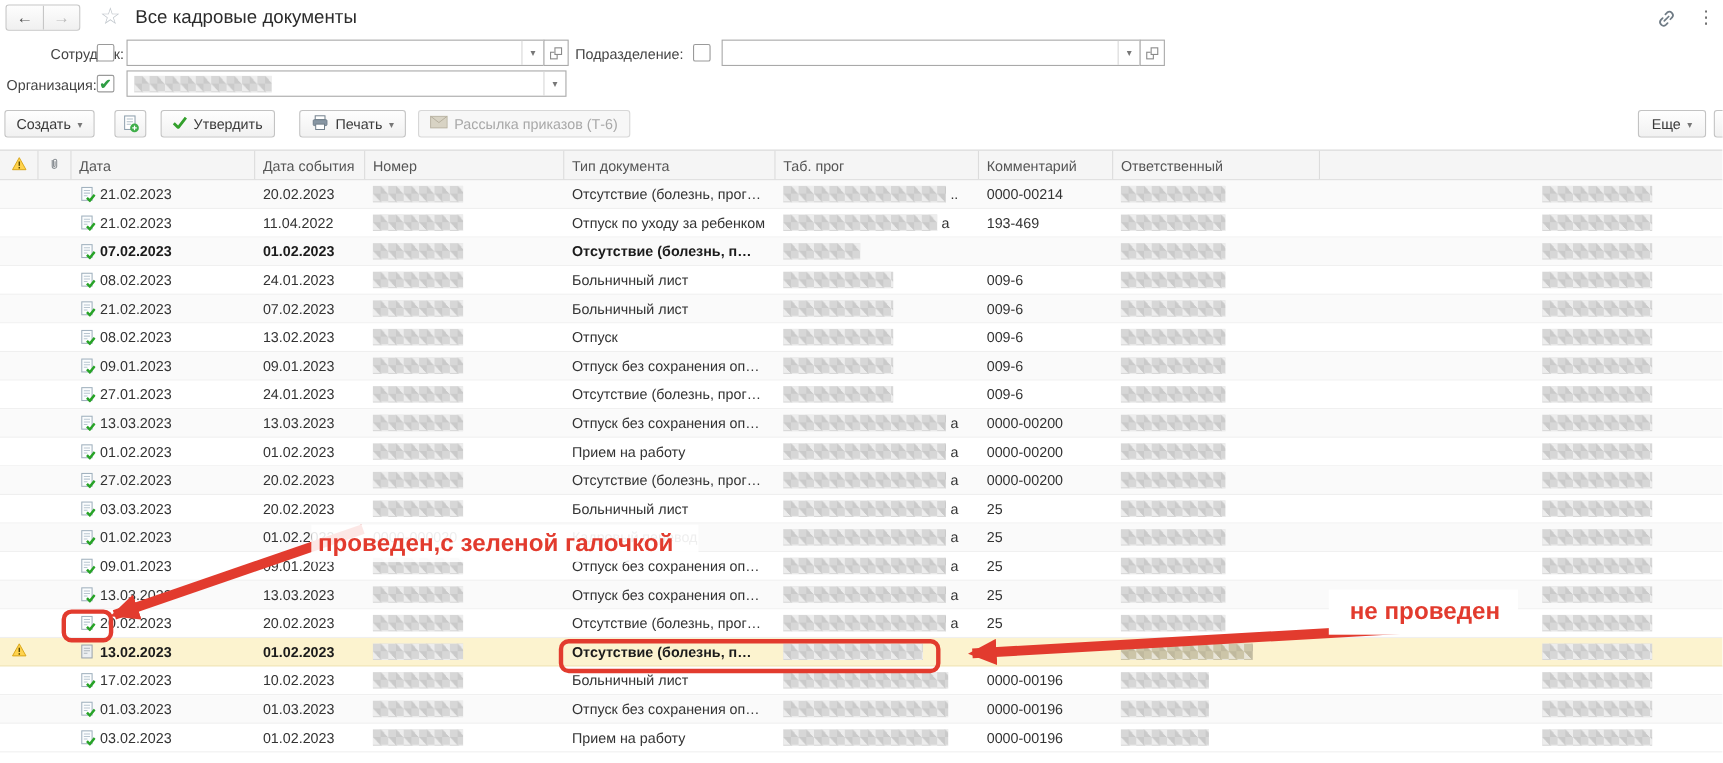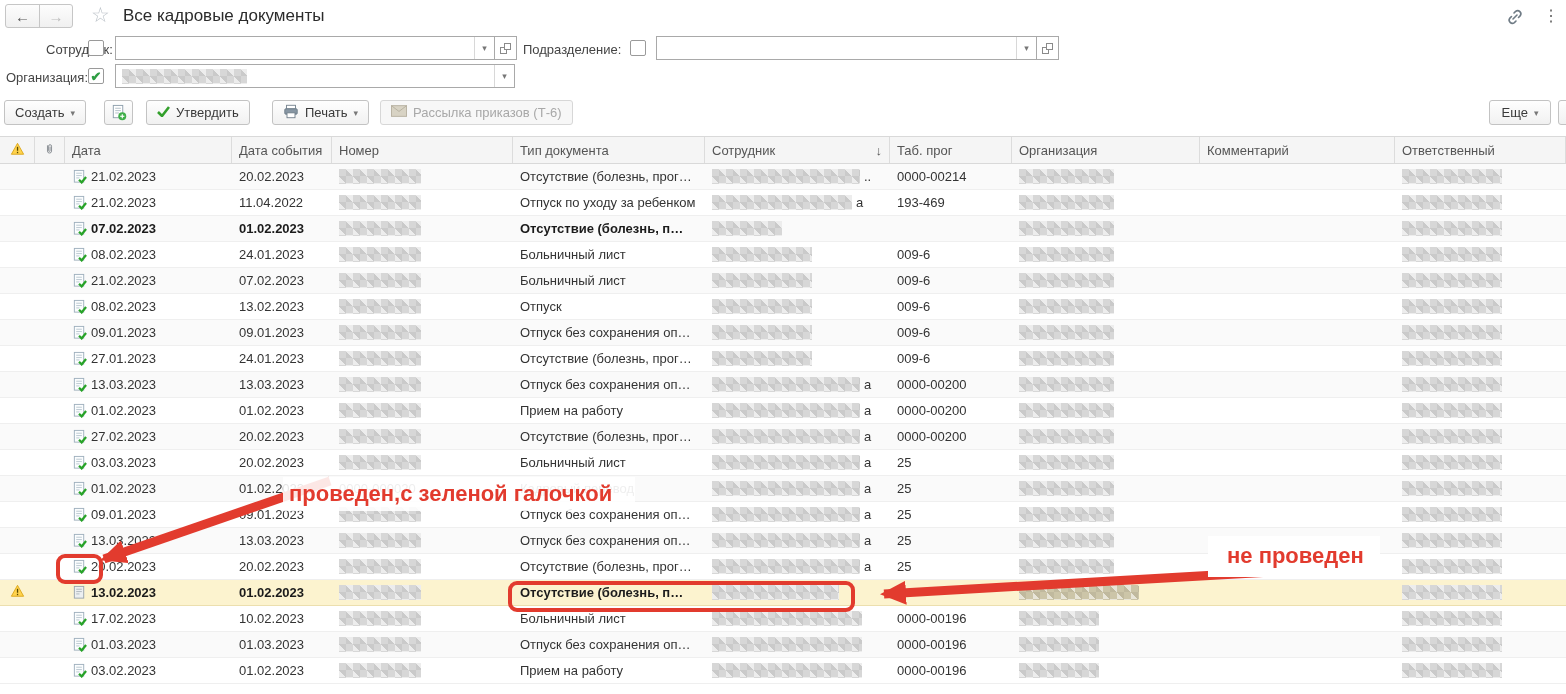--- a/index.html
+++ b/index.html
@@ -207,28 +207,21 @@
       <div class="th">
         <span>Дата события</span>
       </div>
       <div class="th">
         <span>Номер</span>
       </div>
       <div class="th">
         <span>Тип документа</span>
       </div>
       <div class="th">
-        <span>Сотрудник</span>
-        <span class="sort">↓</span>
-      </div>
-      <div class="th">
         <span>Таб. прог</span>
-      </div>
-      <div class="th">
-        <span>Организация</span>
       </div>
       <div class="th">
         <span>Комментарий</span>
       </div>
       <div class="th">
         <span>Ответственный</span>
       </div>
     </div>
   <div id="tbody">
       <div class="tr alt">

